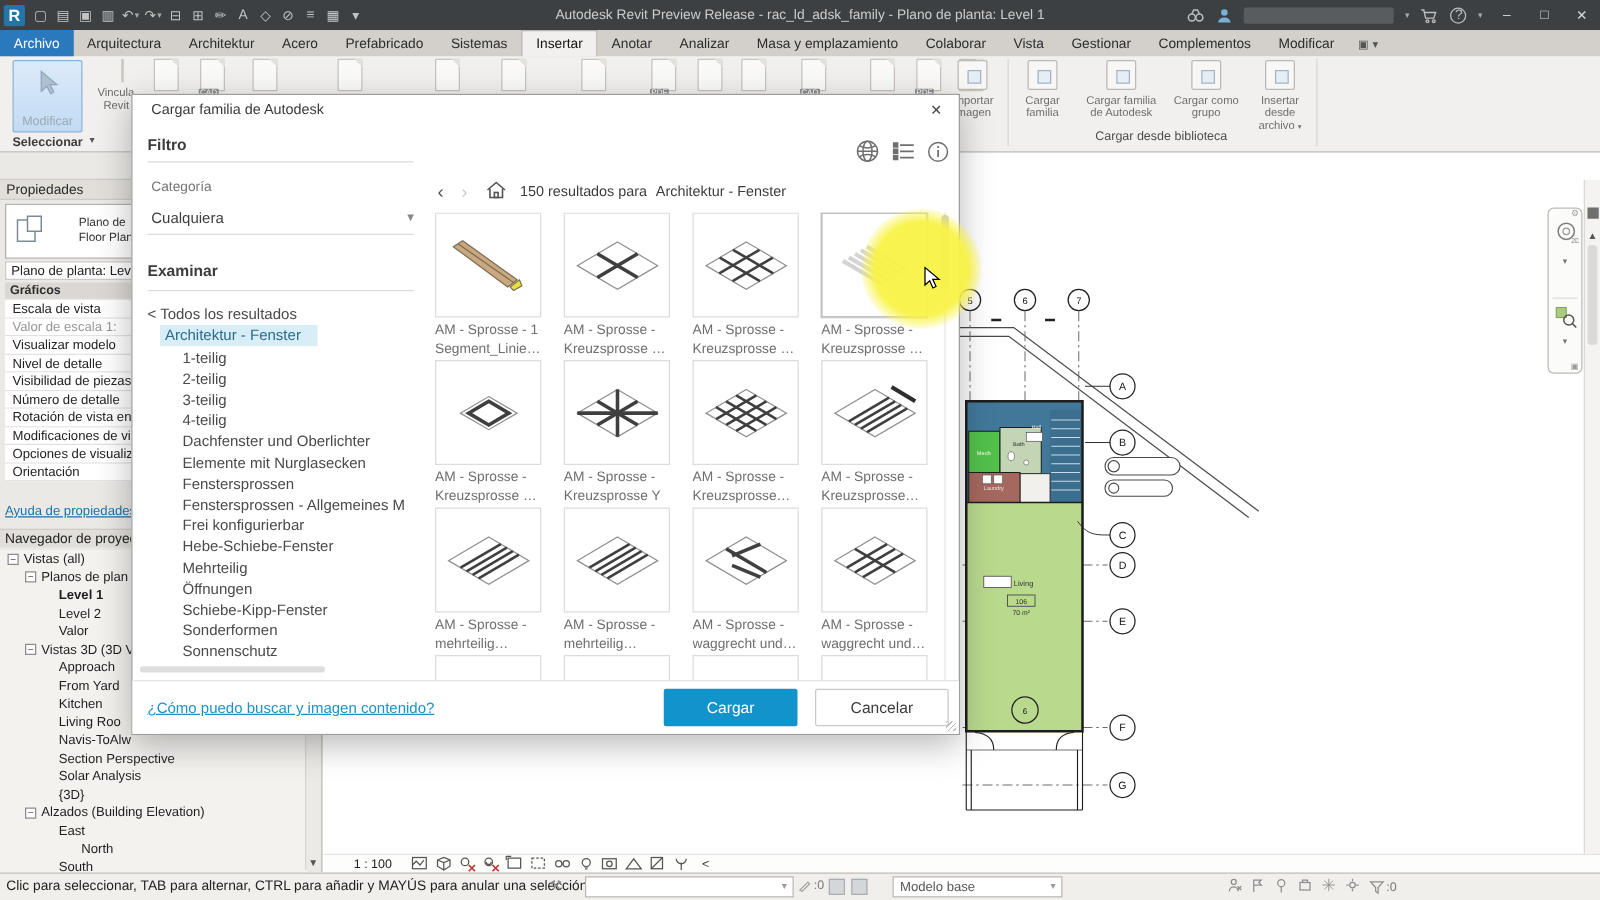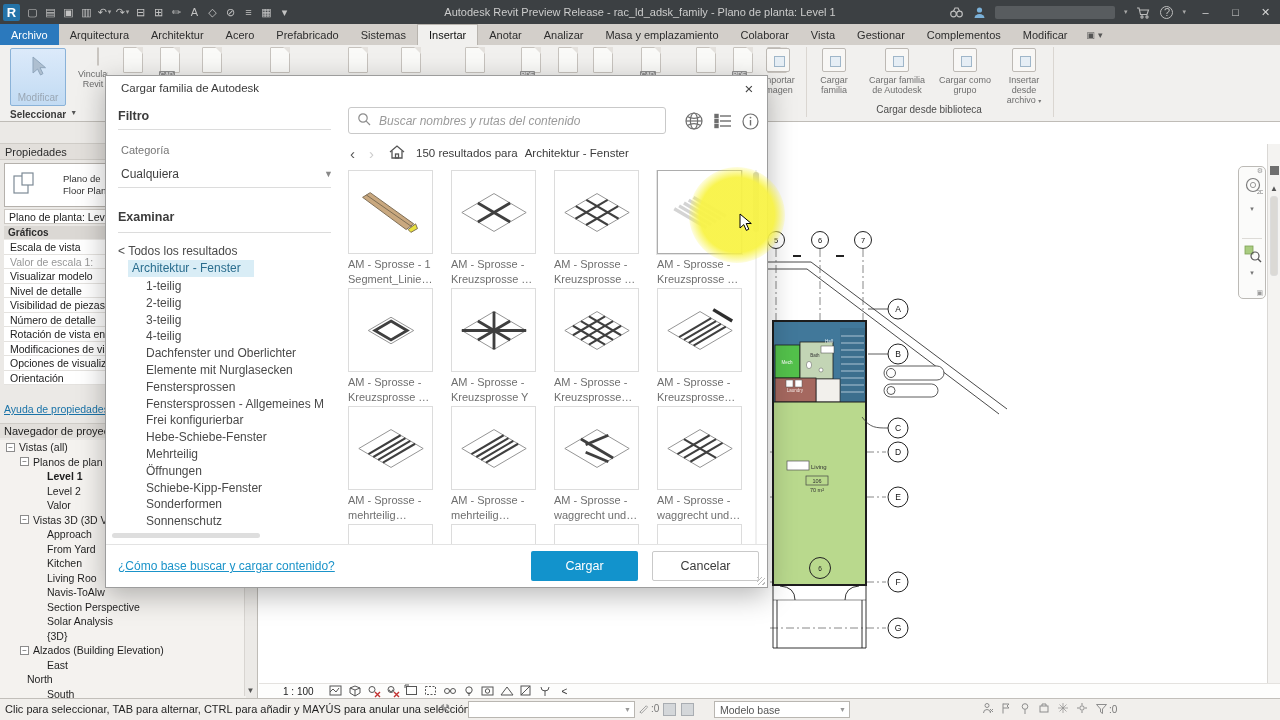--- a/index.html
+++ b/index.html
@@ -457,21 +457,21 @@
         <span>{3D}</span>
       </div>
       <div class="bnode" style="padding-left: 20px;">
         <span class="exp">−</span>
         <span>Alzados (Building Elevation)</span>
       </div>
       <div class="bnode" style="padding-left: 34px;">
         <span class="noexp"></span>
         <span>East</span>
       </div>
-      <div class="bnode" style="padding-left: 14px;">
+      <div class="bnode" style="padding-left: 52px;">
         <span class="noexp"></span>
         <span>North</span>
       </div>
       <div class="bnode" style="padding-left: 34px;">
         <span class="noexp"></span>
         <span>South</span>
       </div>
     </div>
   <div class="pb-scroll">
     <span class="sb-arrow">▼</span>
@@ -774,29 +774,20 @@
       <div class="dnode">Frei konfigurierbar</div>
       <div class="dnode">Hebe-Schiebe-Fenster</div>
       <div class="dnode">Mehrteilig</div>
       <div class="dnode">Öffnungen</div>
       <div class="dnode">Schiebe-Kipp-Fenster</div>
       <div class="dnode">Sonderformen</div>
       <div class="dnode">Sonnenschutz</div>
     </div>
   <div class="hscroll"></div>
 
-  <div class="search-box">
-    <span class="sicon">
-      <svg width="14" height="14" viewBox="0 0 14 14">
-          <circle cx="6" cy="6" r="4.2" fill="none" stroke="#8d8d8d" stroke-width="1.2"></circle>
-      <line x1="9.2" y1="9.2" x2="13" y2="13" stroke="#8d8d8d" stroke-width="1.2"></line>
-        </svg>
-    </span>
-    <input placeholder="Buscar nombres y rutas del contenido" style="">
-  </div>
   <span class="top-ic" style="left:578px">
     <svg width="20" height="20" viewBox="0 0 20 20">
         <g fill="none" stroke="#6e6e6e" stroke-width="1.2">
       <circle cx="10" cy="10" r="8"></circle>
           <ellipse cx="10" cy="10" rx="3.6" ry="8"></ellipse>
       <line x1="2" y1="10" x2="18" y2="10"></line>
           <path d="M3.3,5.5 a10,7 0 0 0 13.4,0 M3.3,14.5 a10,7 0 0 1 13.4,0"></path>
         </g>
       </svg>
   </span>
@@ -1070,21 +1061,21 @@
           </svg>
         </div>
       </div>
     </div>
   <div class="gscroll">
     <span class="gtrack"></span>
       <span class="gthumb"></span>
   </div>
 
   <div class="dlg-footer">
-    <a class="dlg-link">¿Cómo base buscar y cargar contenido?</a>
+    <a class="dlg-link">¿Cómo puedo buscar y imagen contenido?</a>
     <div class="btn btn-load">Cargar</div>
     <div class="btn btn-cancel">Cancelar</div>
     <span class="grip"></span>
   </div>
 </div>
 
 <div class="spot"></div>
 <svg class="cursor" width="14" height="19" viewBox="0 0 14 19">
   <polygon points="1,1 1,15 4.8,11.6 7.3,17.4 9.8,16.2 7.2,10.5 12.3,10.5" fill="#fff" stroke="#000" stroke-width="1"></polygon>
 </svg>

